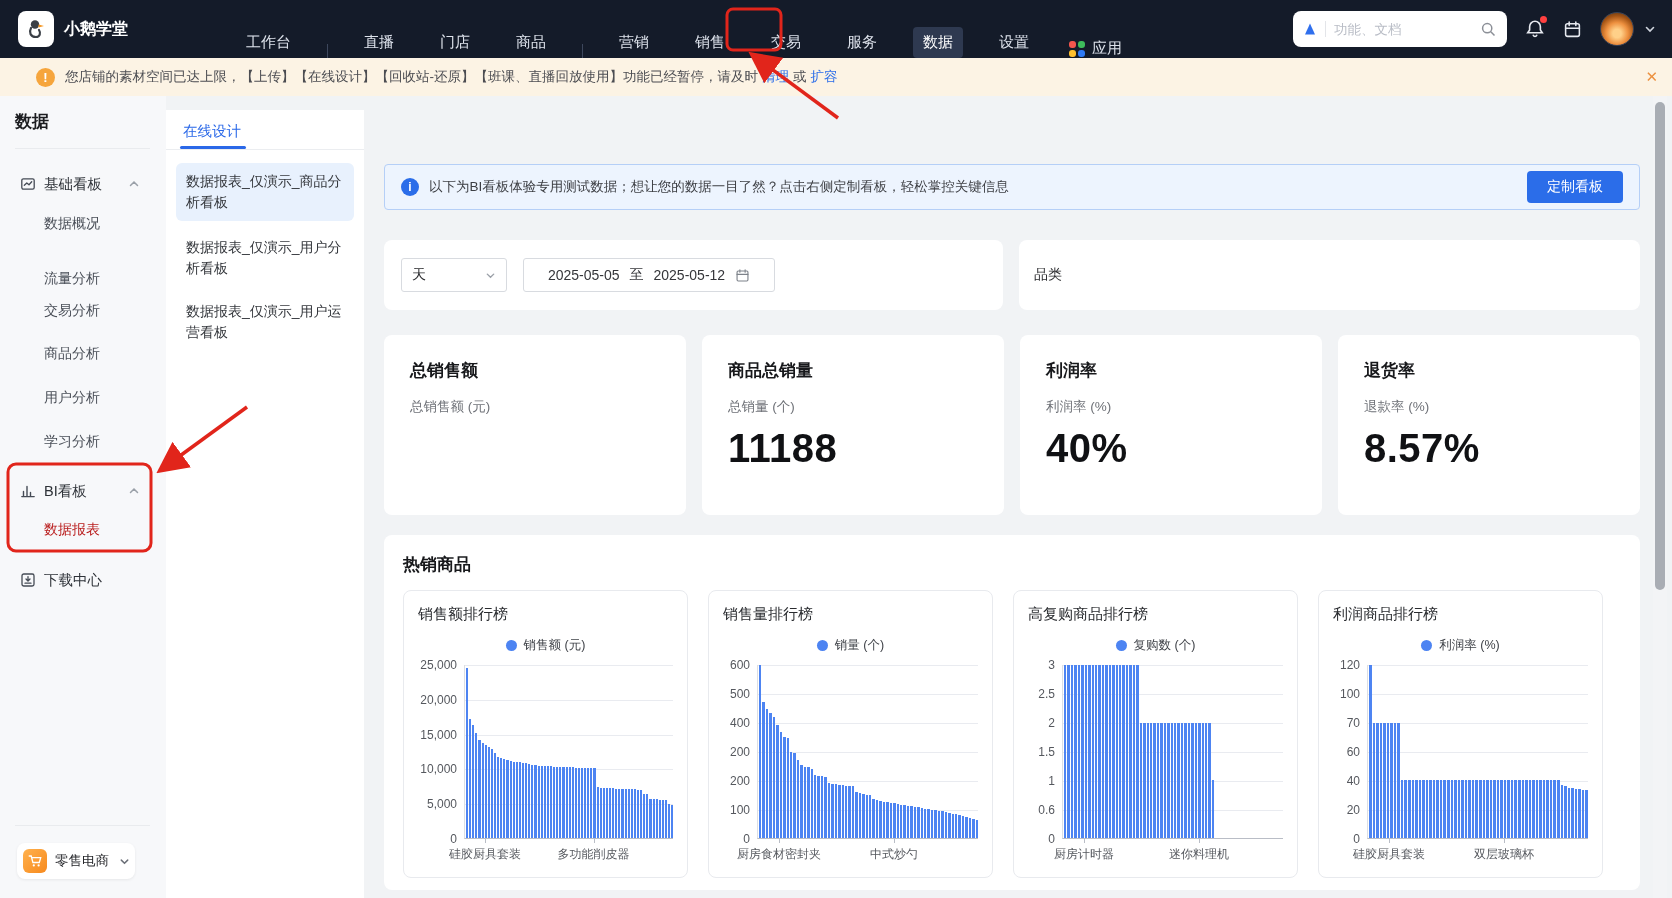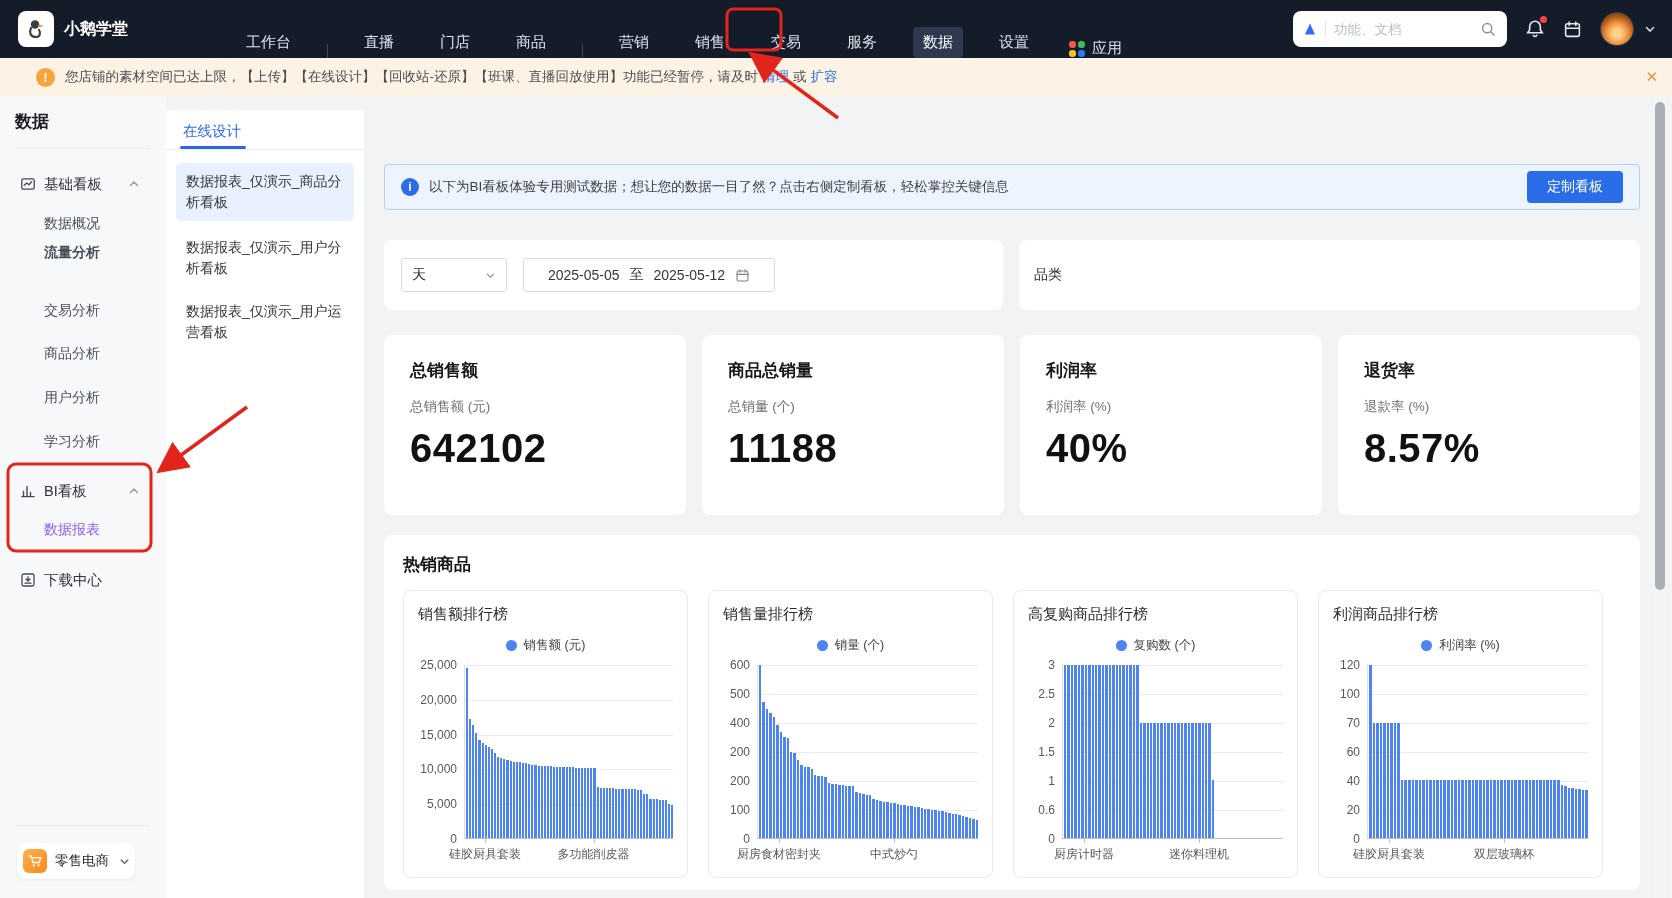--- a/index.html
+++ b/index.html
@@ -42,21 +42,21 @@
 
 .sidebar{position:absolute;left:0;top:96px;width:166px;height:802px;background:#f7f8fa}
 .sb-title{position:absolute;left:15px;top:14px;font-size:17px;font-weight:700;color:#1c1d20}
 .sb-divider1{position:absolute;left:15px;right:16px;top:52px;height:1px;background:#e9ebee}
 .sb-divider2{position:absolute;left:15px;right:16px;top:729px;height:1px;background:#e9ebee}
 .sb-row{position:absolute;left:0;width:166px;height:42px;display:flex;align-items:center;cursor:pointer}
 .sb-row .icon{position:absolute;left:20px;width:16px;height:16px;display:flex}
 .sb-row .label{position:absolute;left:44px;font-size:14.5px;color:#2e3238}
 .sb-row .chev{position:absolute;right:26px;display:flex}
 .sb-sub .label{font-size:14px;color:#494e57}
-.sb-sub.active .label{color:#8b5cf6}
+.sb-sub.active .label{color:#b91c1c}
 .workspace-pill{position:absolute;left:17px;top:747px;width:118px;height:36px;background:#fff;border-radius:8px;
   display:flex;align-items:center;gap:8px;padding-left:6px;cursor:pointer;box-shadow:0 1px 3px rgba(0,0,0,.07)}
 .cart-badge{width:24px;height:24px;border-radius:6px;background:linear-gradient(135deg,#ffb14d,#f78a1e);
   display:flex;align-items:center;justify-content:center;flex:none}
 .workspace-label{font-size:13.5px;color:#27282c}
 .workspace-pill .chev{display:flex;margin-left:2px}
 
 .report-col{position:absolute;left:166px;top:110px;width:198px;height:788px;background:#fff}
 .tab{position:absolute;left:17px;top:6px;height:30px;line-height:30px;color:#2a68e8;font-size:14.5px;font-weight:500;cursor:pointer}
 .tab-underline{position:absolute;left:14px;top:36px;width:66px;height:3px;background:#2a68e8;border-radius:2px}
@@ -214,21 +214,21 @@
           <span class="label">基础看板</span>
           <span class="chev">
             <svg width="12" height="12" viewBox="0 0 12 12" fill="none" stroke="#9aa0a8" stroke-width="1.5" stroke-linecap="round">
               <path d="M2.5 7.5 L6 4 L9.5 7.5"></path>
             </svg>
           </span>
         </div>
         <div class="sb-row sb-sub" style="top: 107px;">
           <span class="label">数据概况</span>
         </div>
-        <div class="sb-row sb-sub" style="top: 136px; font-weight: bold;">
+        <div class="sb-row sb-sub" style="top: 162px;">
           <span class="label">流量分析</span>
         </div>
         <div class="sb-row sb-sub" style="top: 194px;">
           <span class="label">交易分析</span>
         </div>
         <div class="sb-row sb-sub" style="top: 237px;">
           <span class="label">商品分析</span>
         </div>
         <div class="sb-row sb-sub" style="top: 281px;">
           <span class="label">用户分析</span>
@@ -319,21 +319,20 @@
     </div>
   </div>
   <div class="filter-card" id="filter-b">
     <span class="cat-label">品类</span>
   </div>
 
   <div class="kpi-row" id="kpi-row">
       <div class="kpi-card">
         <div class="kpi-title">总销售额</div>
         <div class="kpi-metric">总销售额 (元)</div>
-        <div class="kpi-value">642102</div>
       </div>
       <div class="kpi-card">
         <div class="kpi-title">商品总销量</div>
         <div class="kpi-metric">总销量 (个)</div>
         <div class="kpi-value">11188</div>
       </div>
       <div class="kpi-card">
         <div class="kpi-title">利润率</div>
         <div class="kpi-metric">利润率 (%)</div>
         <div class="kpi-value">40%</div>

